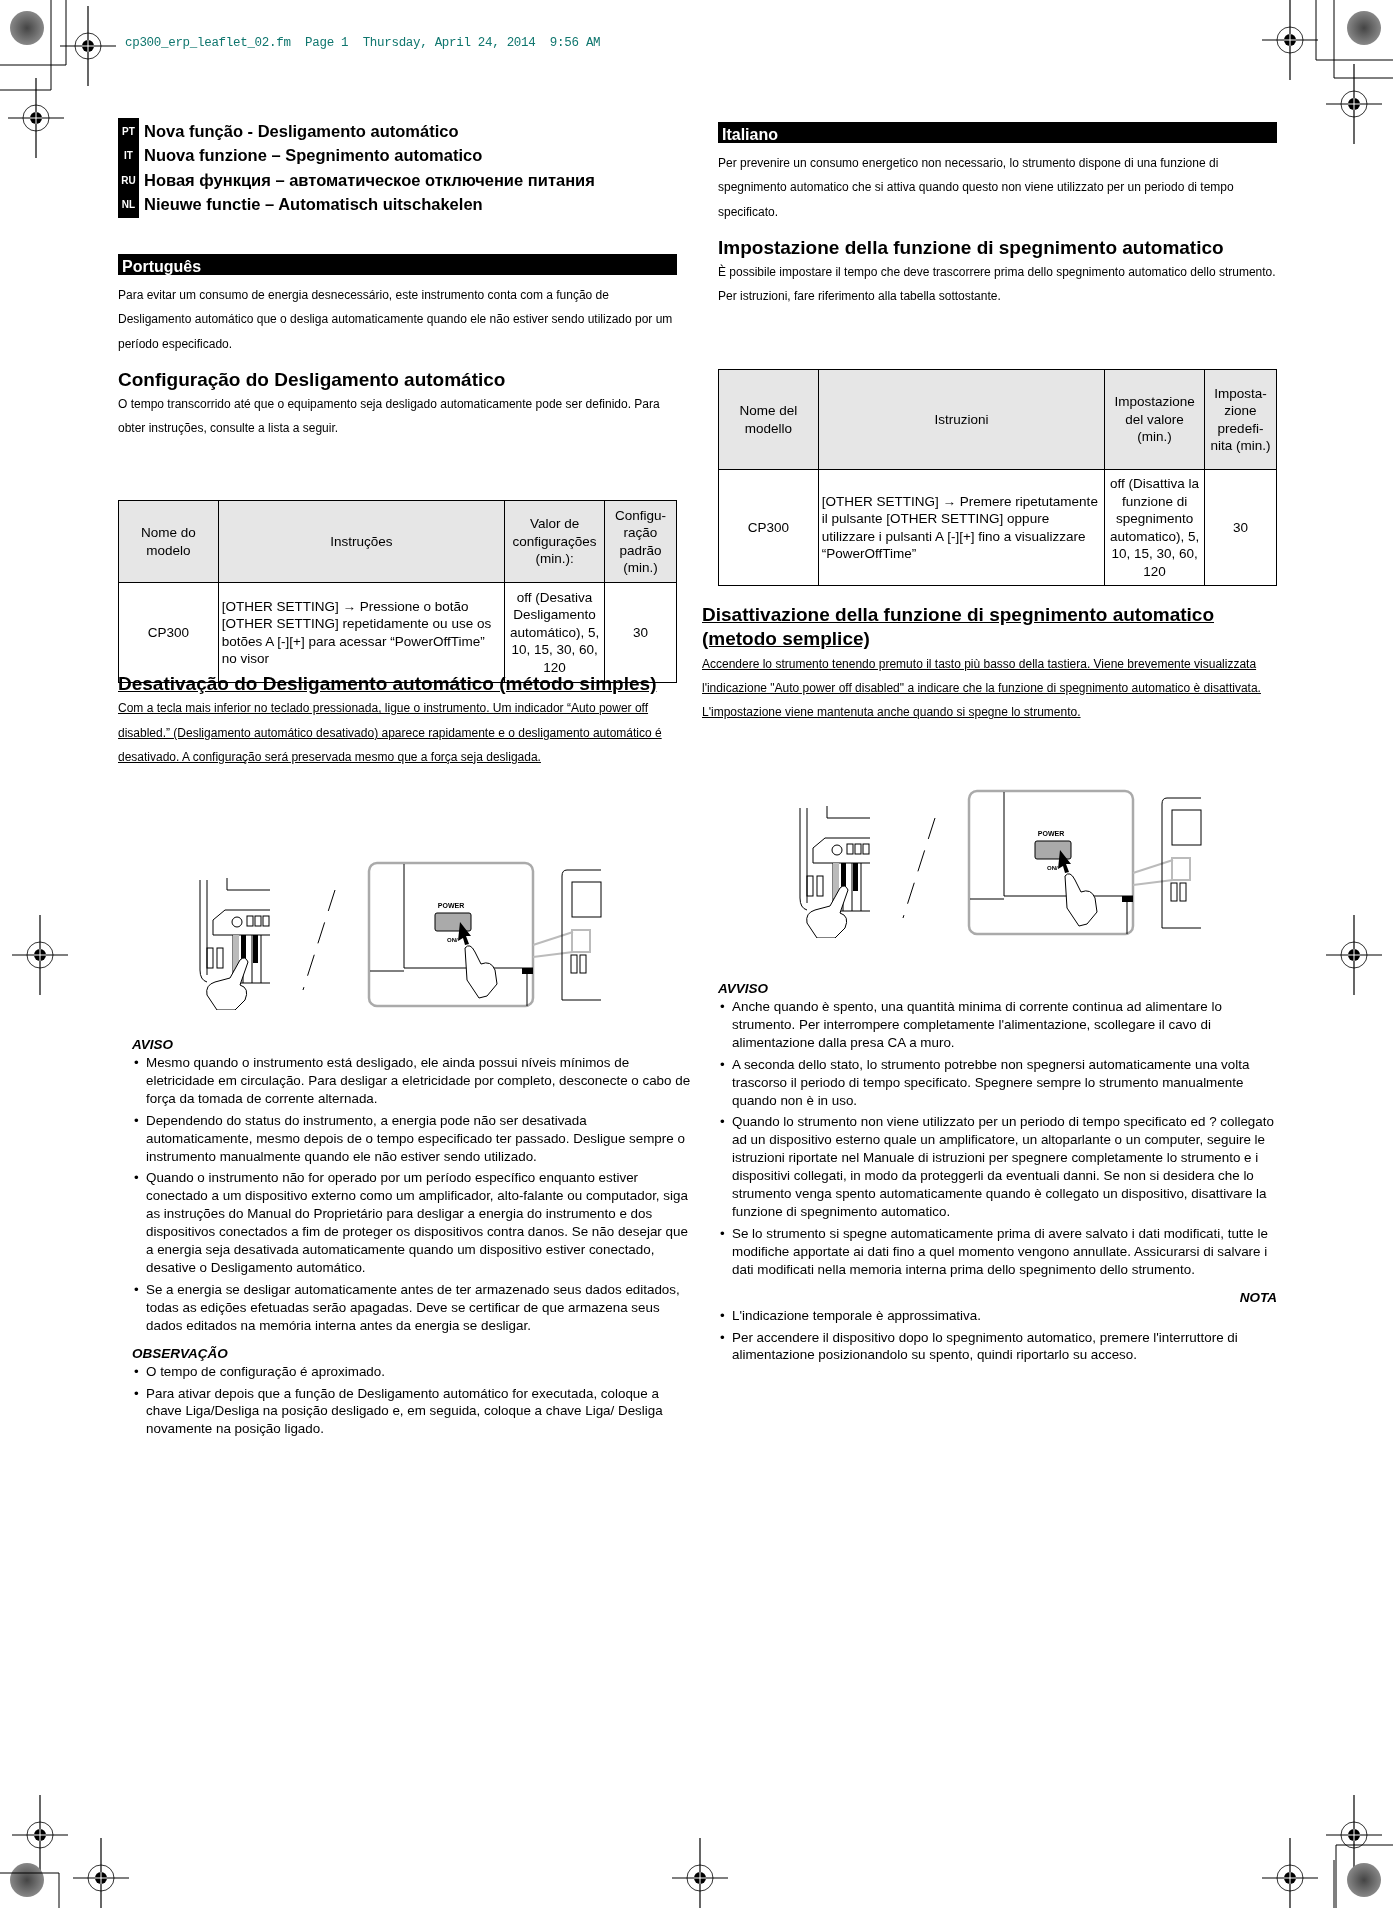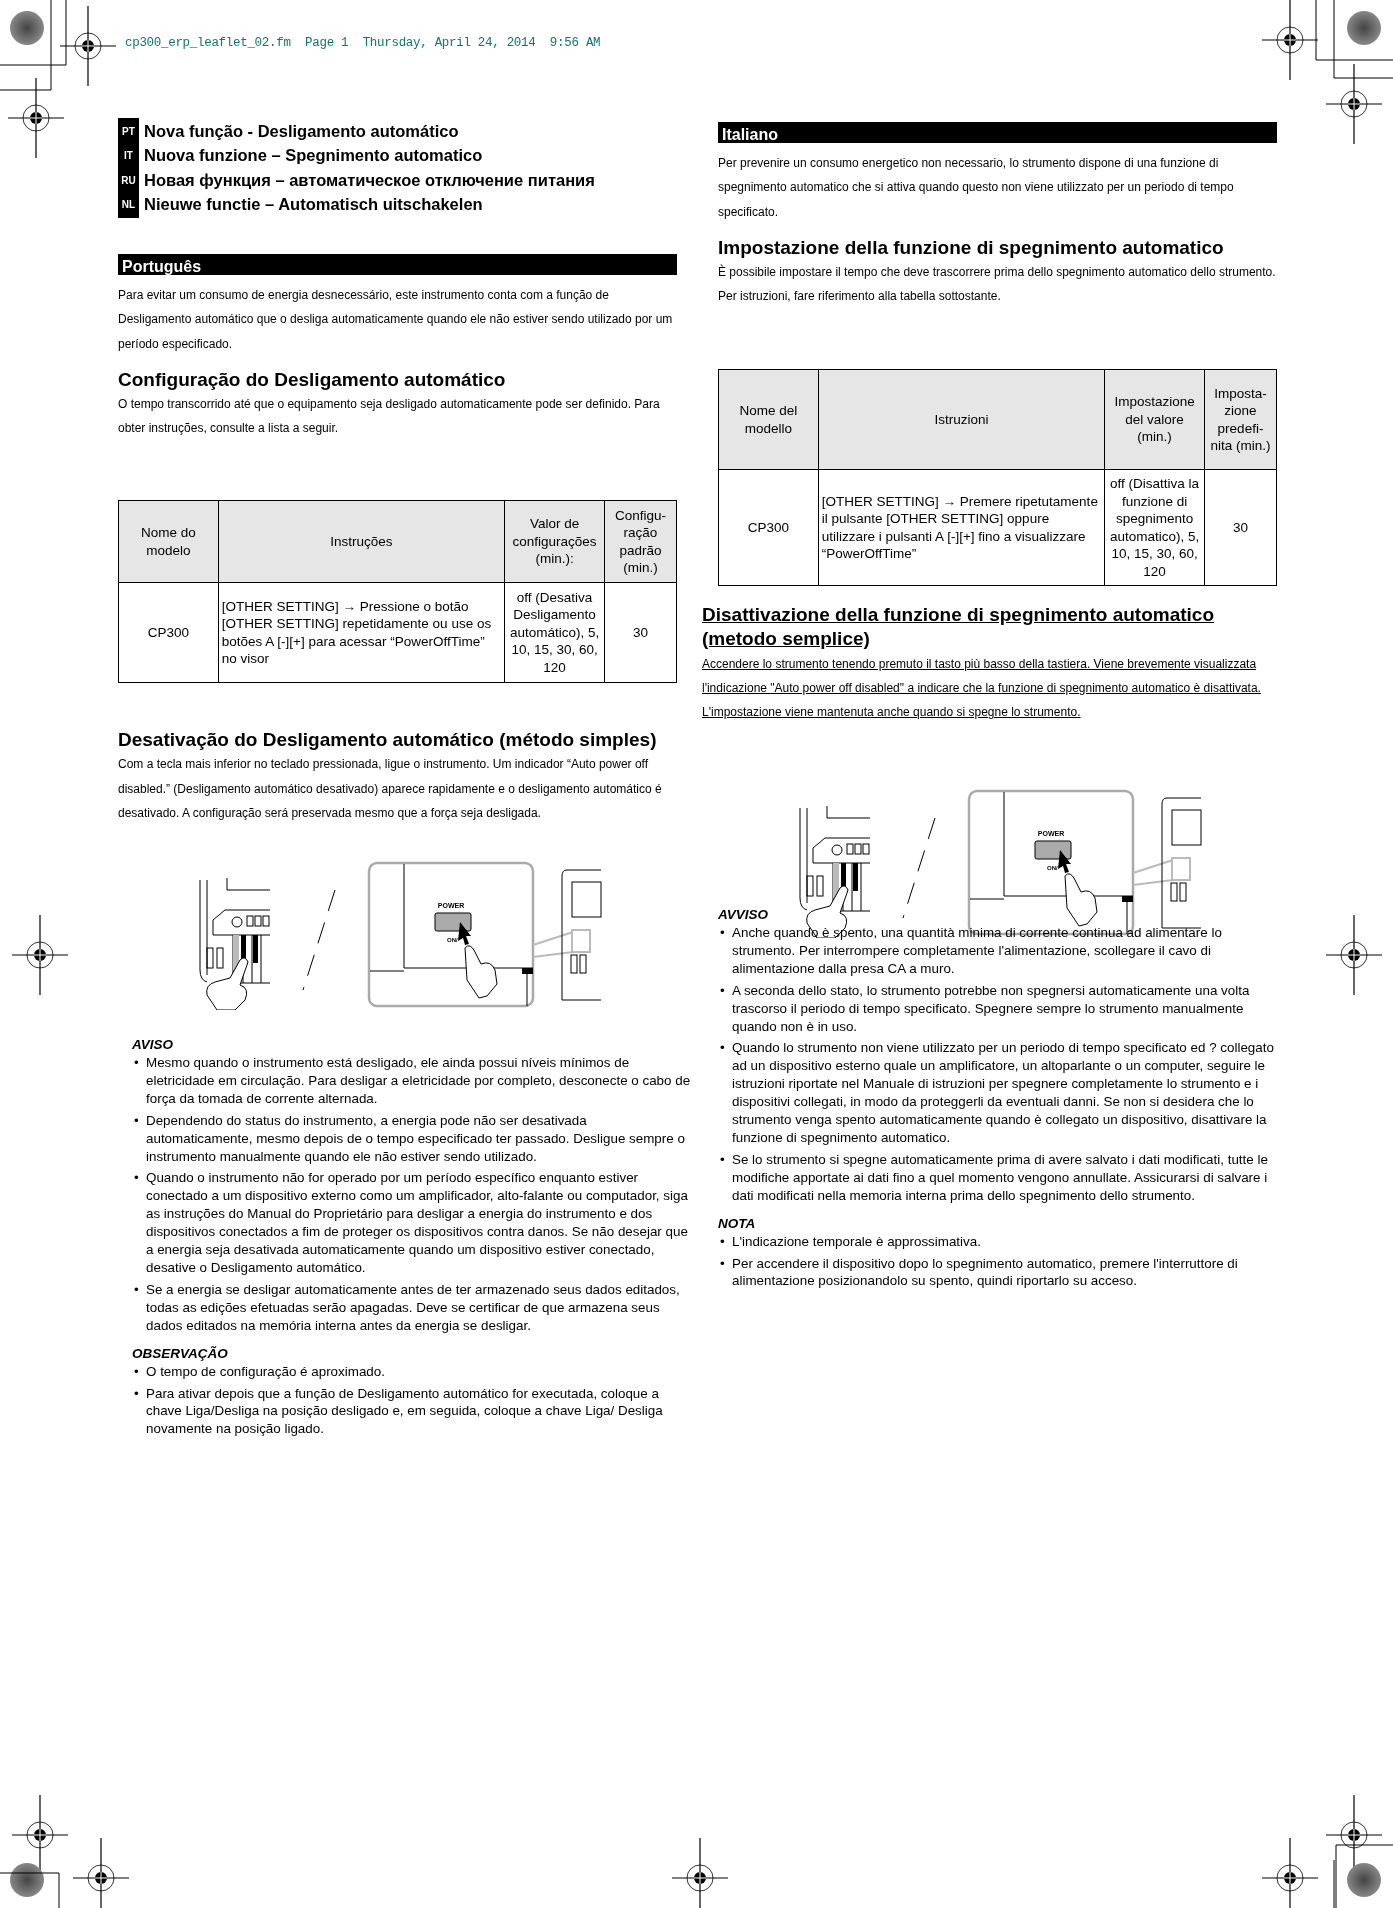--- a/index.html
+++ b/index.html
@@ -117,21 +117,21 @@
     <tr style="height:100px;">
       <td class="c">CP300</td>
       <td>[OTHER SETTING] → Pressione o botão [OTHER SETTING] repetidamente ou use os botões A [-][+] para acessar “PowerOffTime” no visor</td>
       <td class="c">off (Desativa Desligamento automático), 5, 10, 15, 30, 60, 120</td>
       <td class="c">30</td>
     </tr>
   </tbody>
     </table>
 </div>
 
-<div class="abs col" style="left:118px; top:728px;">
+<div class="abs col" style="left:118px; top:672px;text-decoration:underline;">
   <p class="h">Desativação do Desligamento automático (método simples)</p>
   <p class="p">Com a tecla mais inferior no teclado pressionada, ligue o instrumento. Um indicador “Auto power off disabled.” (Desligamento automático desativado) aparece rapidamente e o desligamento automático é desativado. A configuração será preservada mesmo que a força seja desligada.</p>
 </div>
 
 <div class="abs" style="left:195px; top:860px; width:410px; height:150px;">
   <svg width="410" height="150" viewBox="0 0 410 150">
     <g fill="none" stroke="#000" stroke-width="1">
       <path d="M5,20 L5,110 Q5,120 12,122"></path>
       <path d="M12,20 L12,115"></path>
       <path d="M32,18 L32,30 L75,30"></path>
@@ -262,26 +262,26 @@
     <line x1="338" y1="85" x2="378" y2="72" stroke="#bbb" stroke-width="2"></line>
     <line x1="338" y1="97" x2="378" y2="92" stroke="#bbb" stroke-width="2"></line>
     <path d="M406,10 L372,10 Q367,10 367,16 L367,140 L406,140" fill="none" stroke="#000"></path>
     <rect x="377" y="22" width="29" height="35" fill="none" stroke="#000"></rect>
     <rect x="377" y="70" width="18" height="22" fill="none" stroke="#bbb" stroke-width="2"></rect>
     <rect x="376" y="95" width="6" height="18" fill="none" stroke="#000"></rect>
     <rect x="385" y="95" width="6" height="18" fill="none" stroke="#000"></rect>
   </svg>
 </div>
 
-<div class="abs col" style="left:718px; top:906px;">
+<div class="abs col" style="left:718px; top:980px;">
   <div class="noteh">AVVISO</div>
   <ul class="notes">
     <li>Anche quando è spento, una quantità minima di corrente continua ad alimentare lo strumento. Per interrompere completamente l'alimentazione, scollegare il cavo di alimentazione dalla presa CA a muro.</li>
     <li>A seconda dello stato, lo strumento potrebbe non spegnersi automaticamente una volta trascorso il periodo di tempo specificato. Spegnere sempre lo strumento manualmente quando non è in uso.</li>
     <li>Quando lo strumento non viene utilizzato per un periodo di tempo specificato ed ? collegato ad un dispositivo esterno quale un amplificatore, un altoparlante o un computer, seguire le istruzioni riportate nel Manuale di istruzioni per spegnere completamente lo strumento e i dispositivi collegati, in modo da proteggerli da eventuali danni. Se non si desidera che lo strumento venga spento automaticamente quando è collegato un dispositivo, disattivare la funzione di spegnimento automatico.</li>
     <li>Se lo strumento si spegne automaticamente prima di avere salvato i dati modificati, tutte le modifiche apportate ai dati fino a quel momento vengono annullate. Assicurarsi di salvare i dati modificati nella memoria interna prima dello spegnimento dello strumento.</li>
   </ul>
-  <div class="noteh" style="margin-top:10px;">NOTA</div>
+  <div class="noteh" style="margin-top:10px;text-align:right;">NOTA</div>
   <ul class="notes">
     <li>L'indicazione temporale è approssimativa.</li>
     <li>Per accendere il dispositivo dopo lo spegnimento automatico, premere l'interruttore di alimentazione posizionandolo su spento, quindi riportarlo su acceso.</li>
   </ul>
 </div>
 
 </body></html>

